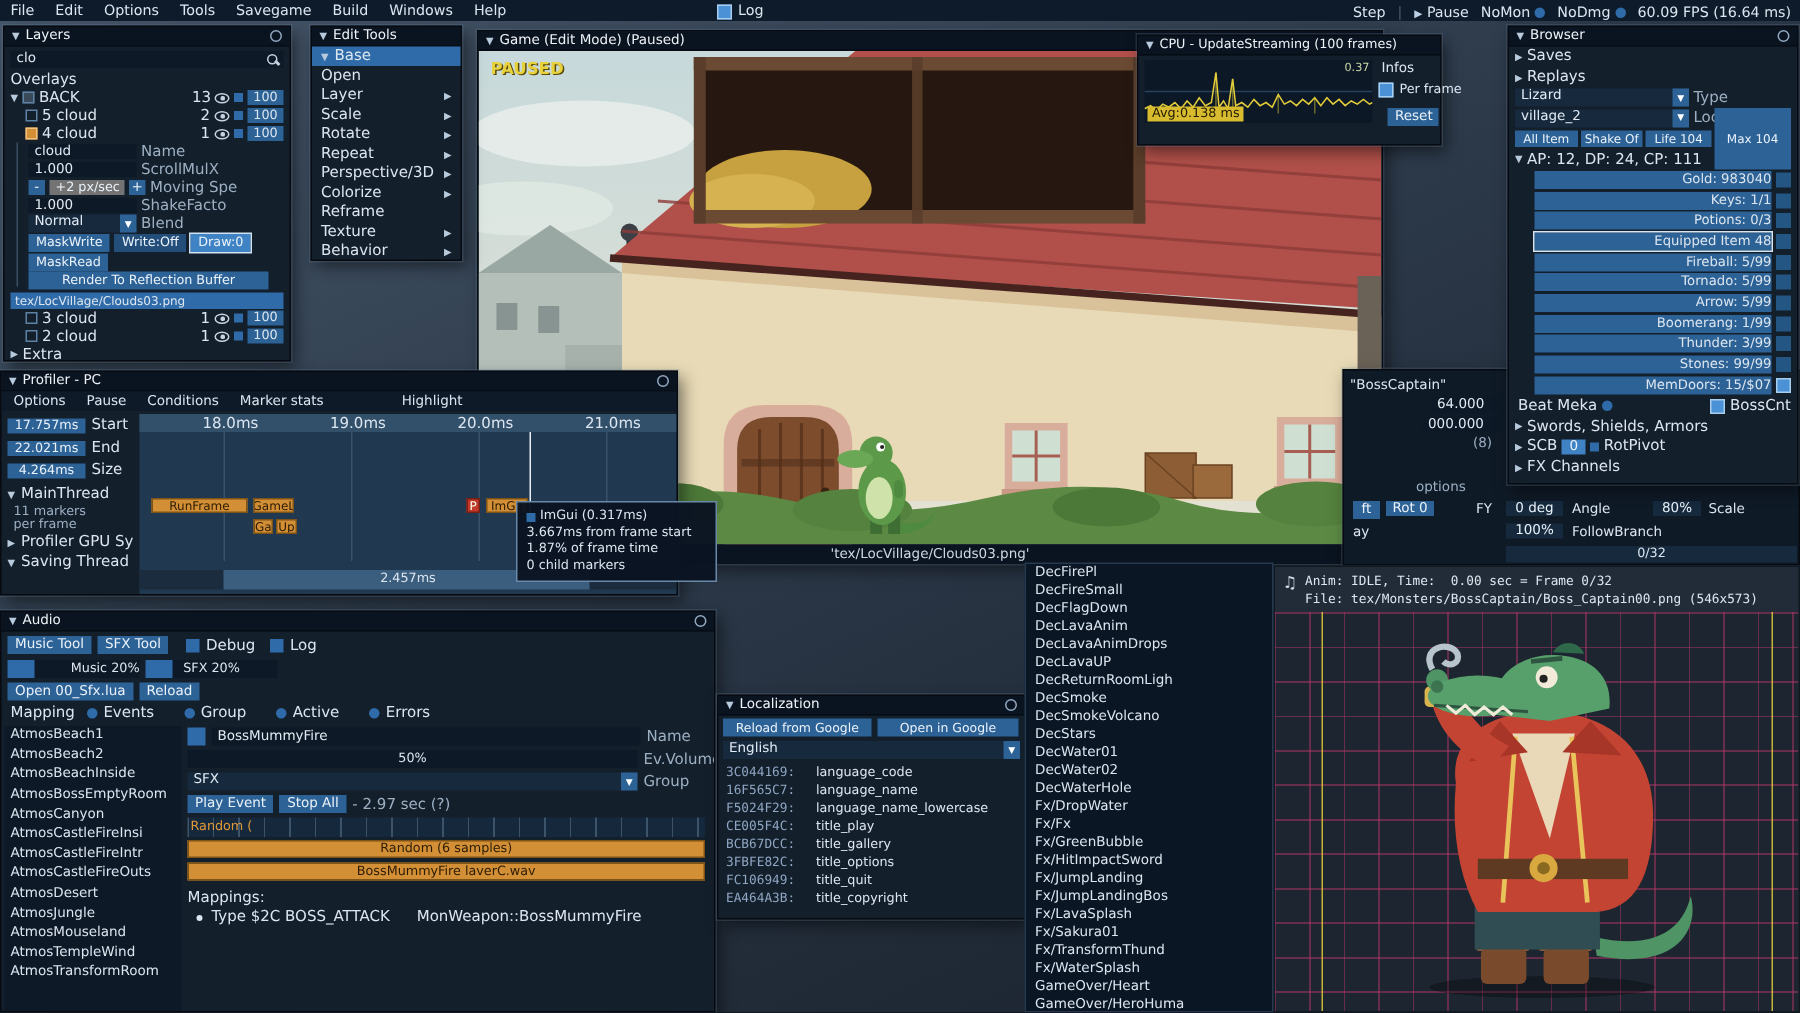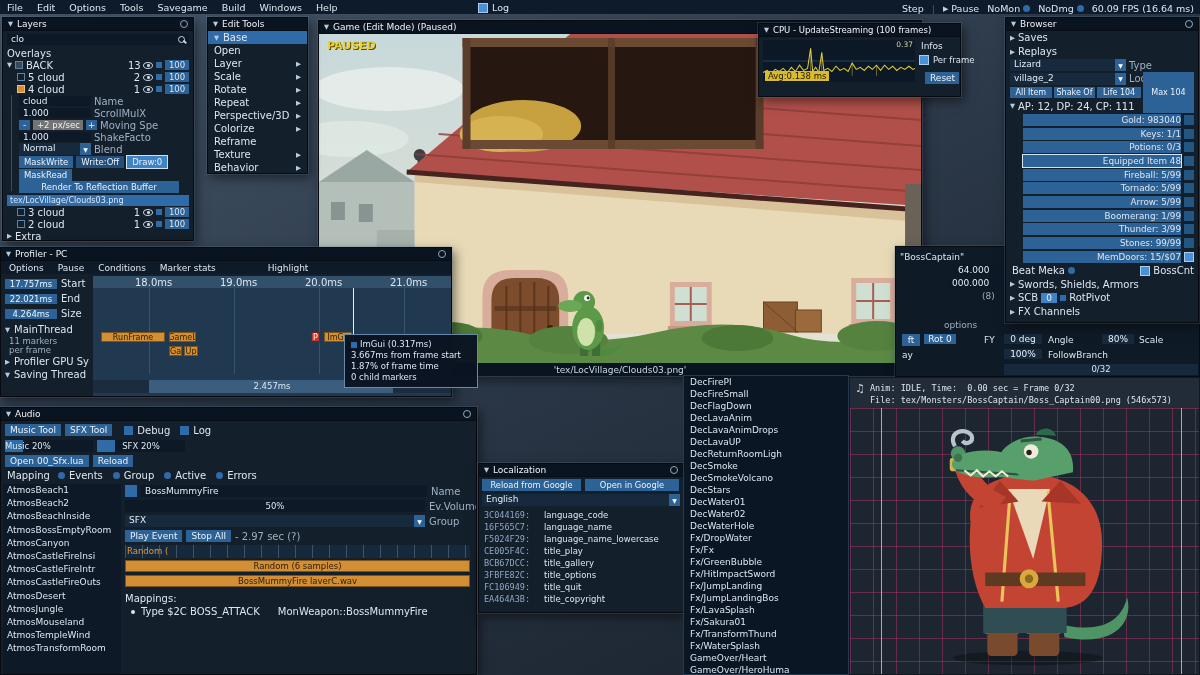--- a/index.html
+++ b/index.html
@@ -581,33 +581,33 @@
           <span class="sq"></span>
           <span>Debug</span>
         </span>
       <span class="r" style="margin-left:6px">
           <span class="sq"></span>
           <span>Log</span>
         </span>
     </div>
     <div class="abs" style="left:4px;top:32px;width:88px;height:12px;background:#0d1926;position:absolute">
       <div style="position:absolute;left:0;top:0;height:12px;width:20%;background:#2f6ba8"></div>
-      <div style="position:absolute;width:100%;text-align:left;font-size:8.5px;line-height:12px">Music 20%</div>
+      <div style="position:absolute;width:100%;text-align:right;font-size:8.5px;line-height:12px">Music 20%</div>
     </div>
     <div class="abs" style="left:96px;top:32px;width:88px;height:12px;background:#0d1926">
       <div style="position:absolute;left:0;top:0;height:12px;width:20%;background:#2f6ba8"></div>
       <div style="position:absolute;width:100%;text-align:center;font-size:8.5px;line-height:12px">SFX 20%</div>
     </div>
     <div class="abs r" style="left:4px;top:47px">
       <span class="btn">Open 00_Sfx.lua</span>
       <span class="btn">Reload</span>
     </div>
     <div class="abs r" style="left:6px;top:62px;gap:8px">
       <span>Mapping</span>
-      <span style="display:flex;gap:10px">
+      <span style="display:flex;gap:20px">
 
       <span class="r">
             <span class="dot"></span>
             <span>Events</span>
           </span>
           <span class="r">
             <span class="dot"></span>
             <span>Group</span>
           </span>
           <span class="r">

